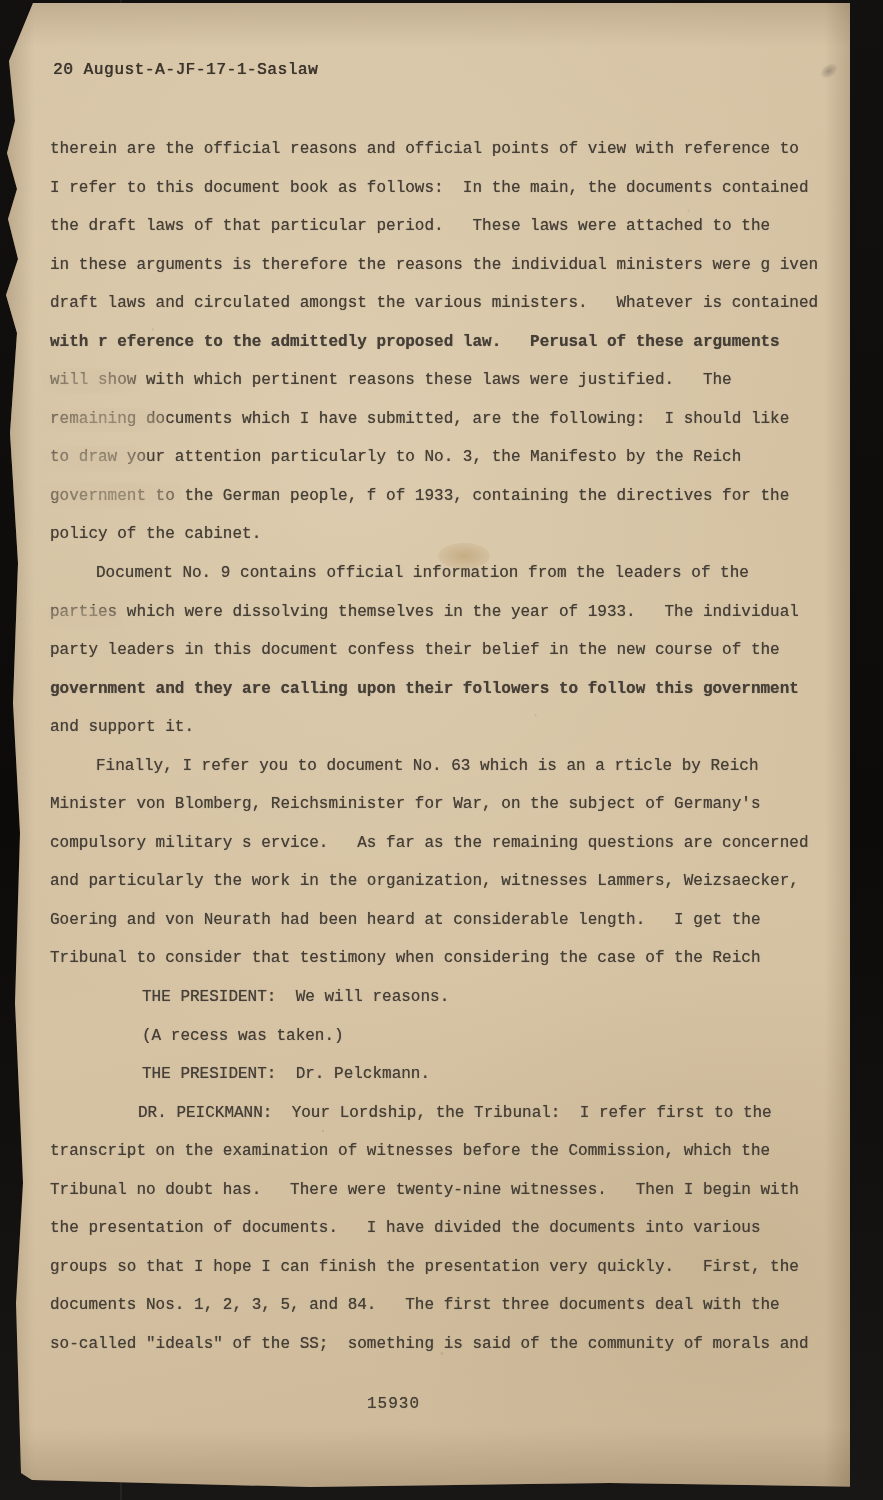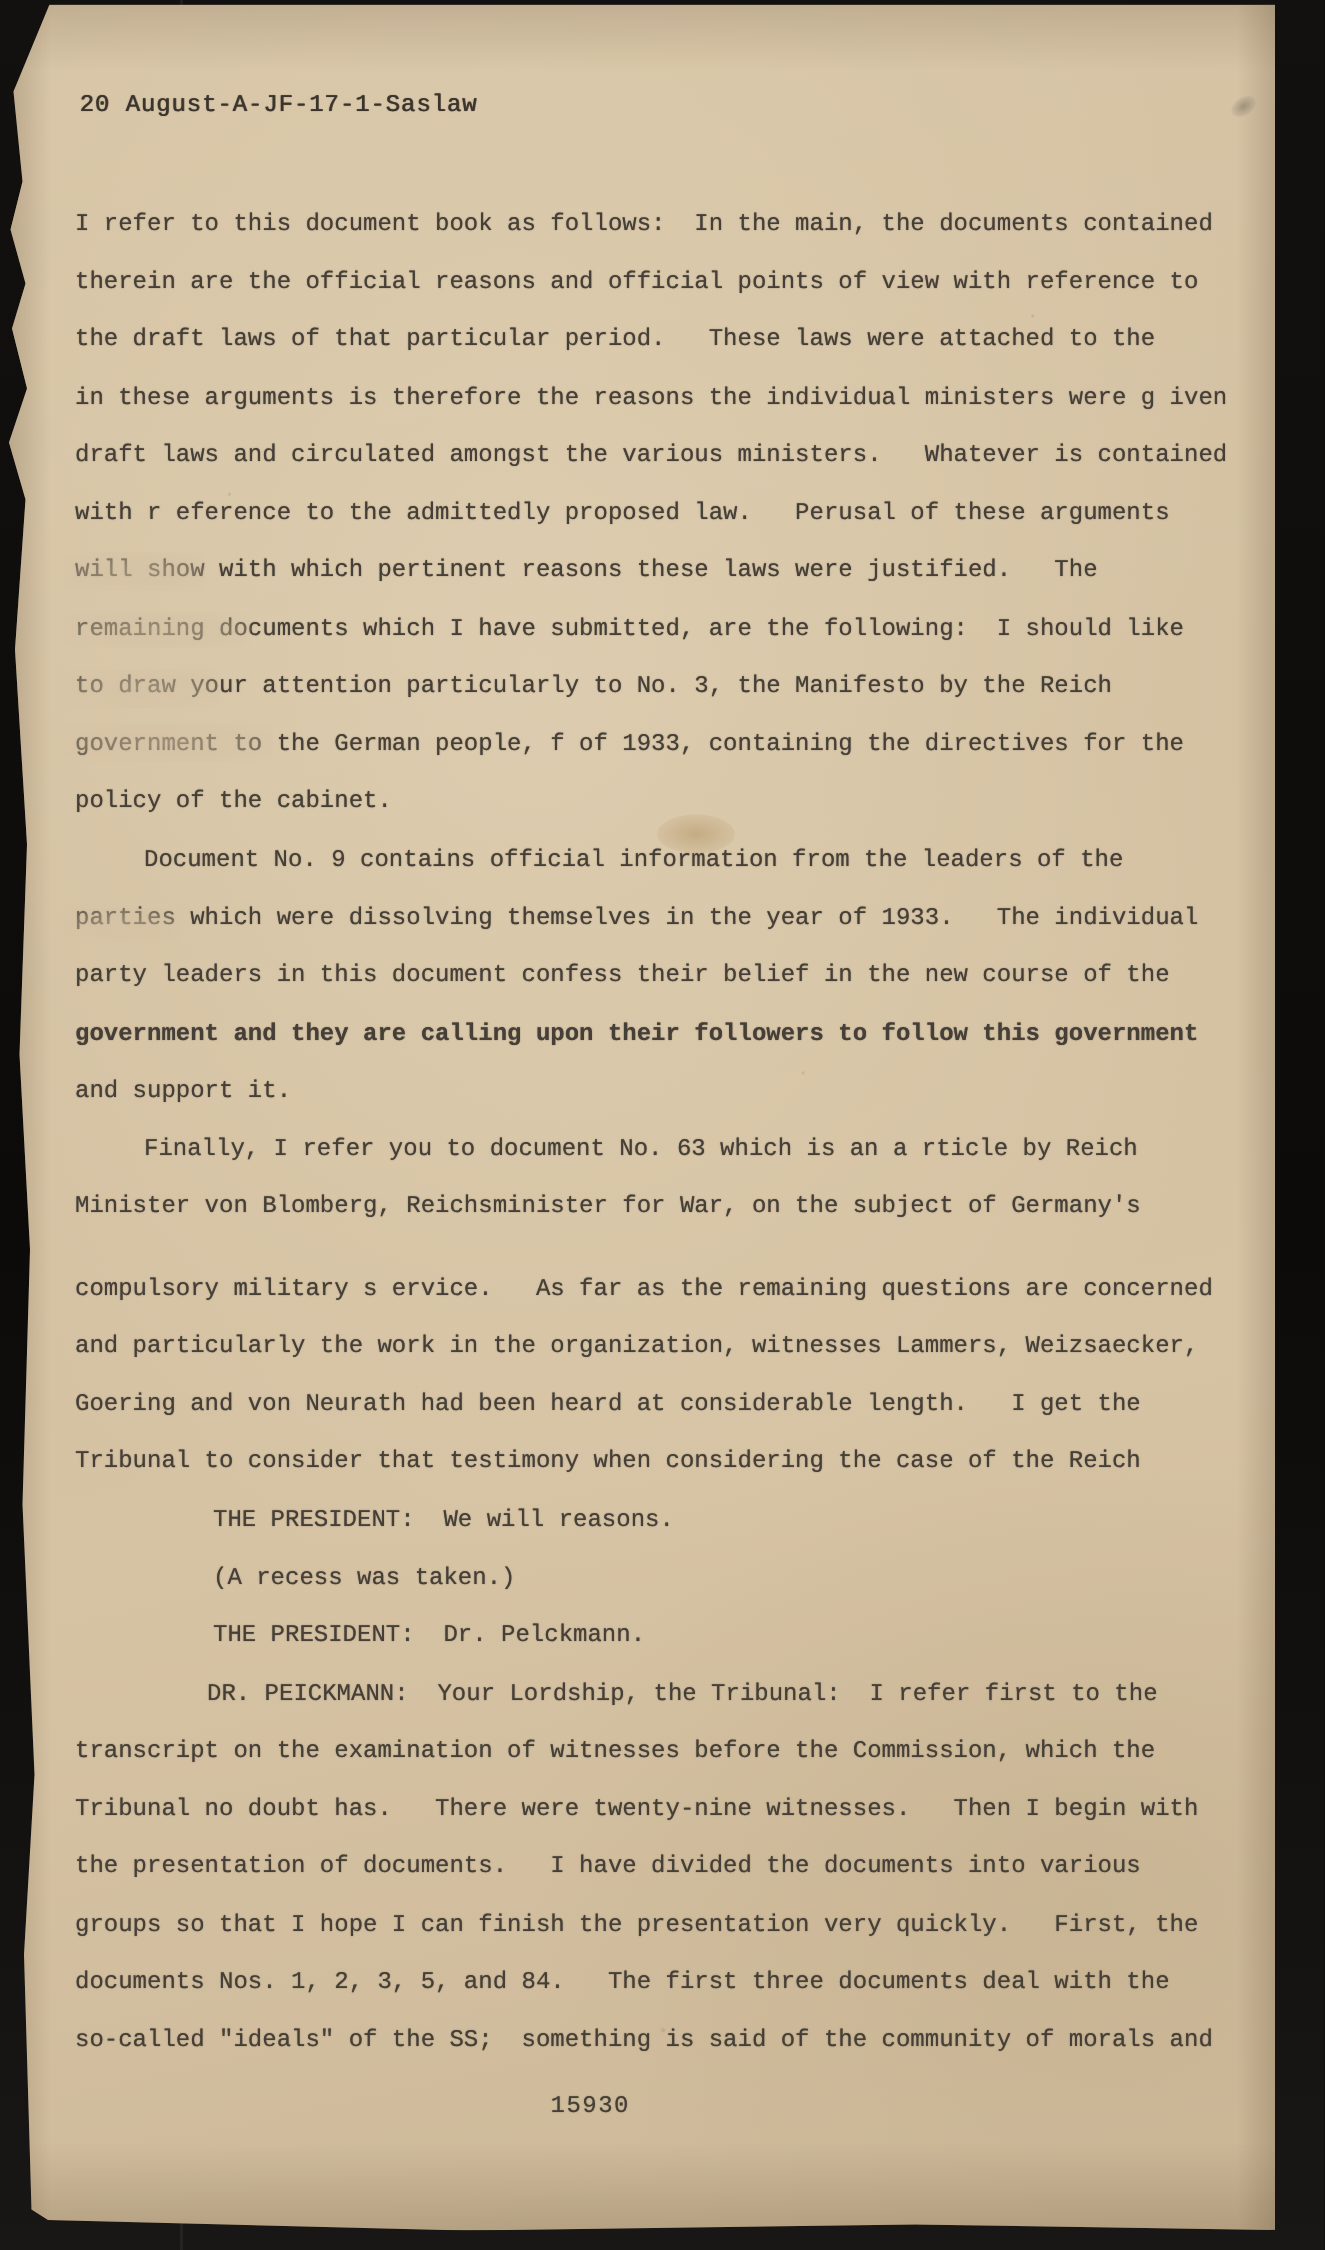--- a/index.html
+++ b/index.html
@@ -111,39 +111,39 @@
   }
 </style>
 </head>
 <body>
 
 <div class="backing">
   <div class="paper">
     <div class="edge-shadow"></div>
     <div class="header-line">20 August-A-JF-17-1-Saslaw</div>
     <div class="text-block">
+        <div class="line" style="padding-left: 0px;">therein are the official reasons and official points of view with reference to</div>
         <div class="line" style="padding-left: 0px;">I refer to this document book as follows:  In the main, the documents contained</div>
-        <div class="line" style="padding-left: 0px;">therein are the official reasons and official points of view with reference to</div>
         <div class="line" style="padding-left: 0px;">the draft laws of that particular period.   These laws were attached to the</div>
         <div class="line" style="padding-left: 0px;">in these arguments is therefore the reasons the individual ministers were g iven</div>
         <div class="line" style="padding-left: 0px;">draft laws and circulated amongst the various ministers.   Whatever is contained</div>
-        <div class="line" style="padding-left: 0px;">with r eference to the admittedly proposed law.   Perusal of these arguments</div>
+        <div class="line" style="padding-left: 0px; font-weight: bold;">with r eference to the admittedly proposed law.   Perusal of these arguments</div>
         <div class="line" style="padding-left: 0px;">will show with which pertinent reasons these laws were justified.   The</div>
         <div class="line" style="padding-left: 0px;">remaining documents which I have submitted, are the following:  I should like</div>
         <div class="line" style="padding-left: 0px;">to draw your attention particularly to No. 3, the Manifesto by the Reich</div>
         <div class="line" style="padding-left: 0px;">government to the German people, f of 1933, containing the directives for the</div>
         <div class="line" style="padding-left: 0px;">policy of the cabinet.</div>
         <div class="line" style="padding-left: 46px;">Document No. 9 contains official information from the leaders of the</div>
         <div class="line" style="padding-left: 0px;">parties which were dissolving themselves in the year of 1933.   The individual</div>
         <div class="line" style="padding-left: 0px;">party leaders in this document confess their belief in the new course of the</div>
         <div class="line" style="padding-left: 0px; font-weight: bold;">government and they are calling upon their followers to follow this government</div>
         <div class="line" style="padding-left: 0px;">and support it.</div>
         <div class="line" style="padding-left: 46px;">Finally, I refer you to document No. 63 which is an a rticle by Reich</div>
         <div class="line" style="padding-left: 0px;">Minister von Blomberg, Reichsminister for War, on the subject of Germany's</div>
-        <div class="line" style="padding-left: 0px; margin-top: 16px;">compulsory military s ervice.   As far as the remaining questions are concerned</div>
+        <div class="line" style="padding-left: 0px;">compulsory military s ervice.   As far as the remaining questions are concerned</div>
         <div class="line" style="padding-left: 0px;">and particularly the work in the organization, witnesses Lammers, Weizsaecker,</div>
         <div class="line" style="padding-left: 0px;">Goering and von Neurath had been heard at considerable length.   I get the</div>
         <div class="line" style="padding-left: 0px;">Tribunal to consider that testimony when considering the case of the Reich</div>
         <div class="line" style="padding-left: 92px;">THE PRESIDENT:  We will reasons.</div>
         <div class="line" style="padding-left: 92px;">(A recess was taken.)</div>
         <div class="line" style="padding-left: 92px;">THE PRESIDENT:  Dr. Pelckmann.</div>
         <div class="line" style="padding-left: 88px;">DR. PEICKMANN:  Your Lordship, the Tribunal:  I refer first to the</div>
         <div class="line" style="padding-left: 0px;">transcript on the examination of witnesses before the Commission, which the</div>
         <div class="line" style="padding-left: 0px;">Tribunal no doubt has.   There were twenty-nine witnesses.   Then I begin with</div>
         <div class="line" style="padding-left: 0px;">the presentation of documents.   I have divided the documents into various</div>

